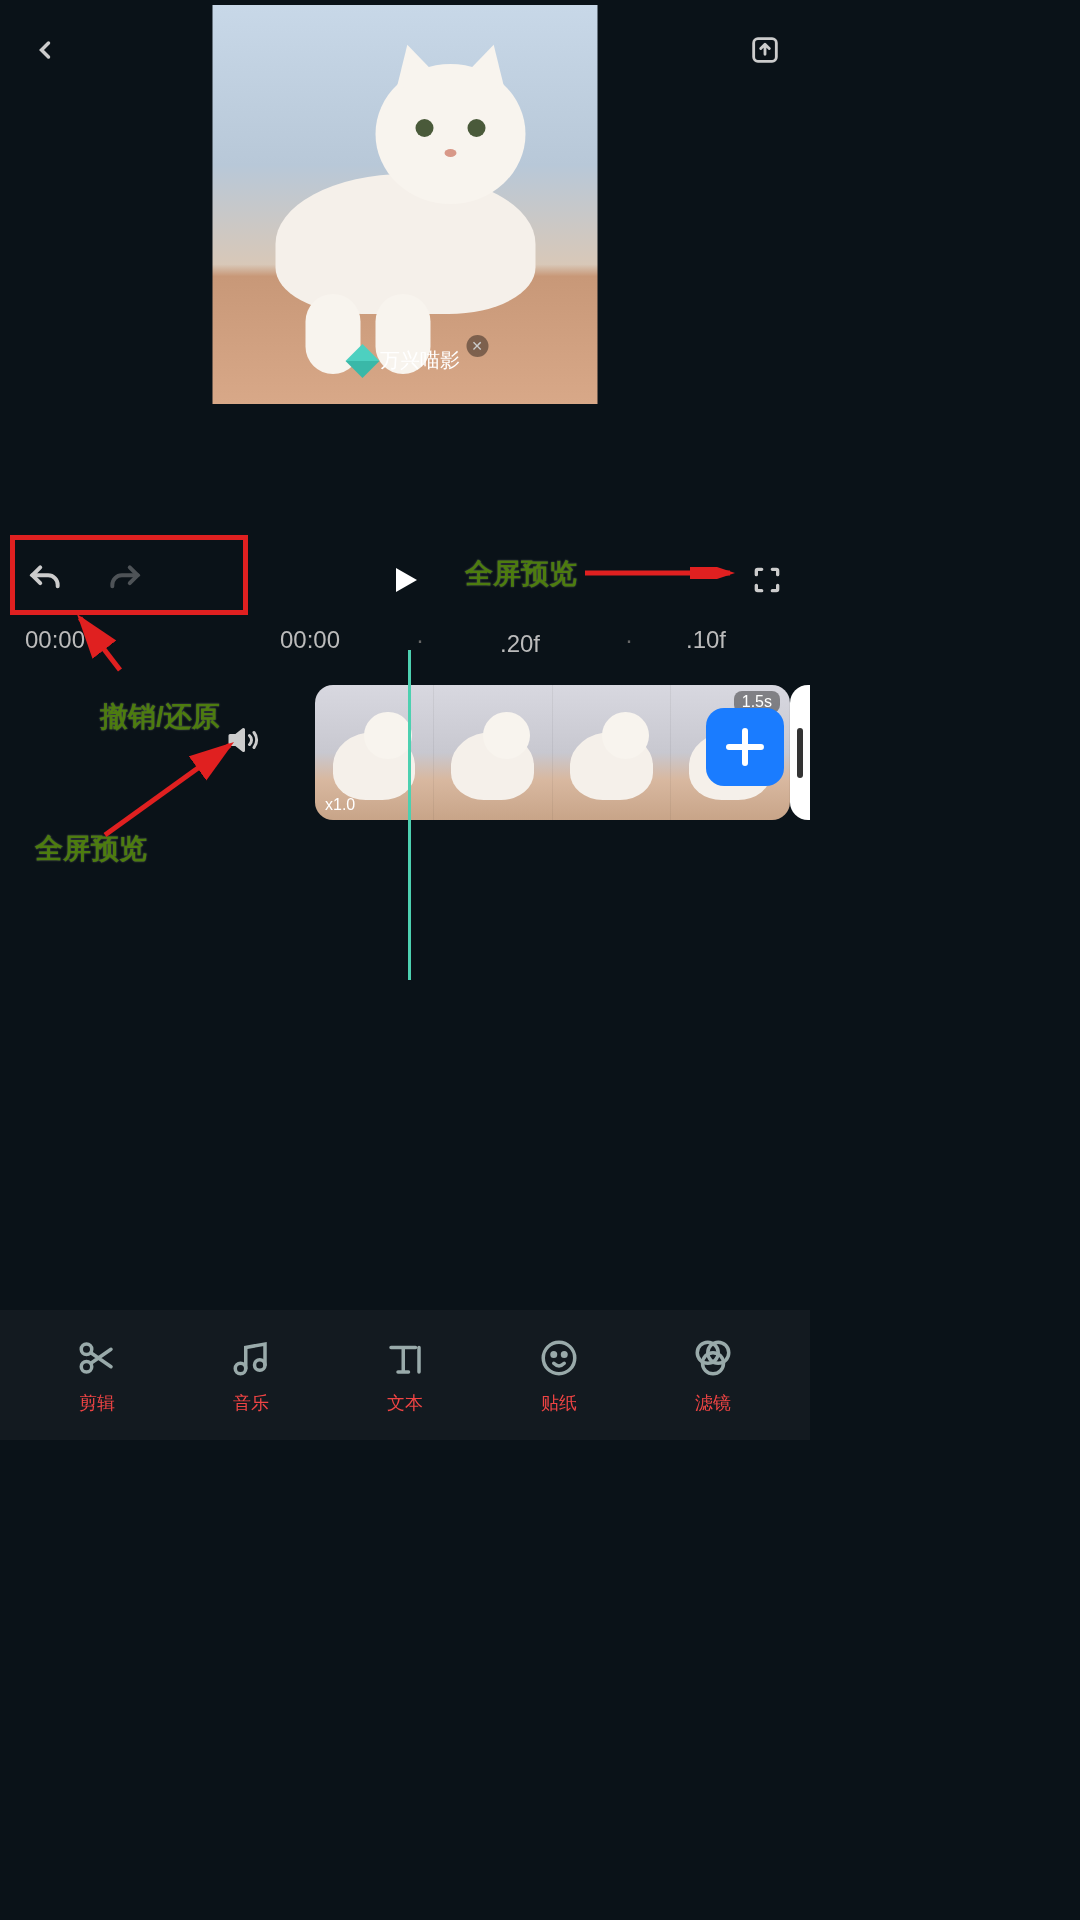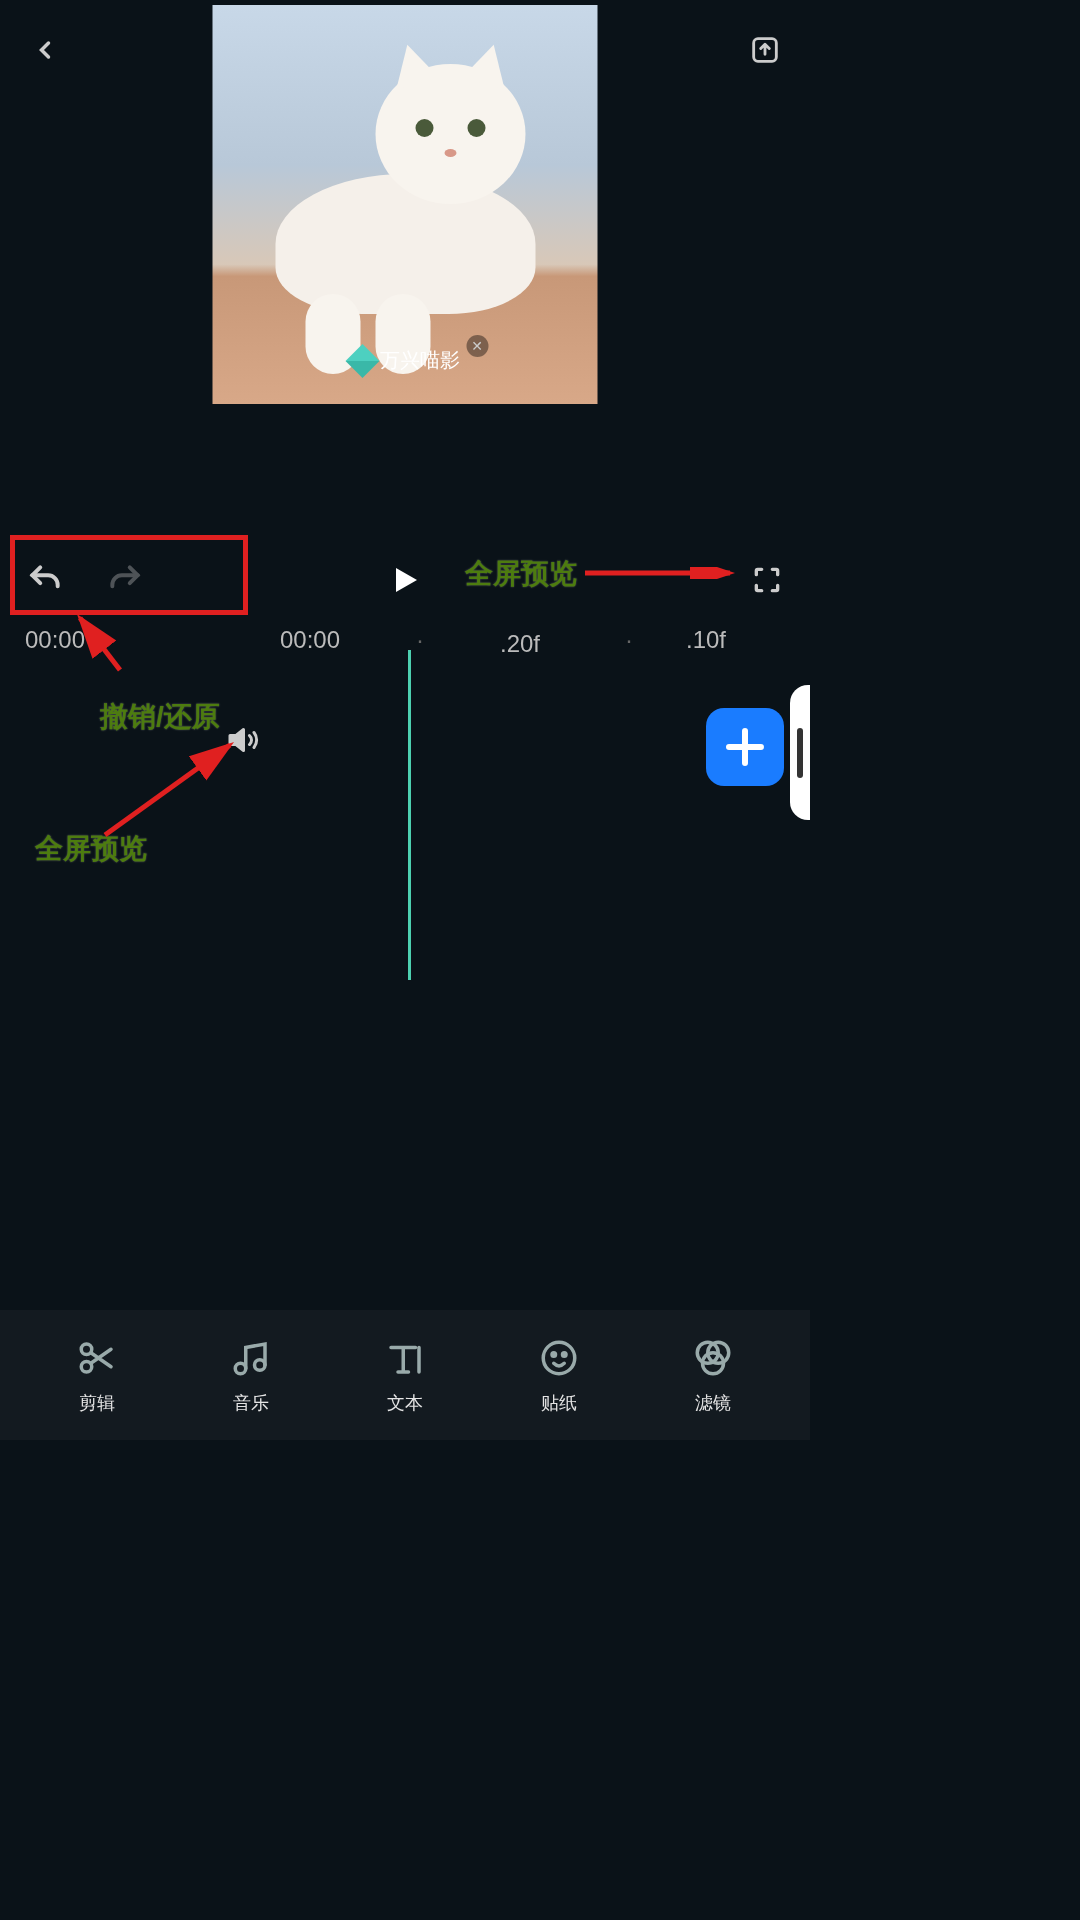--- a/index.html
+++ b/index.html
@@ -283,21 +283,21 @@
       justify-content: space-around;
       align-items: center;
       padding: 0 20px;
     }
     .tab-item {
       display: flex;
       flex-direction: column;
       align-items: center;
       gap: 10px;
       cursor: pointer;
-      color: #e5e5e5;
+      color: #ef4444;
     }
     .tab-icon {
       width: 46px; height: 46px;
       display: flex; align-items: center; justify-content: center;
     }
     .tab-label { font-size: 18px; }
     
     .anno-box {
       position: absolute;
       border: 5px solid #e02020;
@@ -393,20 +393,40 @@
 </div>
 
 <div class="timeline-area">
   <div class="playhead"></div>
   <div class="sound-btn">
     <svg width="36" height="36" viewBox="0 0 24 24" fill="none" stroke="#ccc" stroke-width="2" stroke-linecap="round" stroke-linejoin="round">
         <path d="M11 5L6 9H2v6h4l5 4V5z" fill="#ccc"></path>
         <path d="M15 9a4 4 0 010 6M18 7a8 8 0 010 10"></path>
       </svg>
   </div>
+  <div class="clip-strip">
+    <span class="clip-duration">1.5s</span>
+    <span class="clip-speed">x1.0</span>
+    <div class="clip-thumb">
+        <div class="mini-cat"></div>
+        <div class="mini-head"></div>
+      </div>
+    <div class="clip-thumb">
+        <div class="mini-cat"></div>
+        <div class="mini-head"></div>
+      </div>
+    <div class="clip-thumb">
+        <div class="mini-cat"></div>
+        <div class="mini-head"></div>
+      </div>
+    <div class="clip-thumb">
+        <div class="mini-cat"></div>
+        <div class="mini-head"></div>
+      </div>
+  </div>
   <div class="add-clip-btn"></div>
   <div class="extra-clip"></div>
 </div>
 
 <div class="bottom-tabs">
   <div class="tab-item">
     <div class="tab-icon">
       <svg width="42" height="42" viewBox="0 0 24 24" fill="none" stroke="#9aa" stroke-width="2" stroke-linecap="round">
           <circle cx="6" cy="7" r="3"></circle>
           <circle cx="6" cy="17" r="3"></circle>

